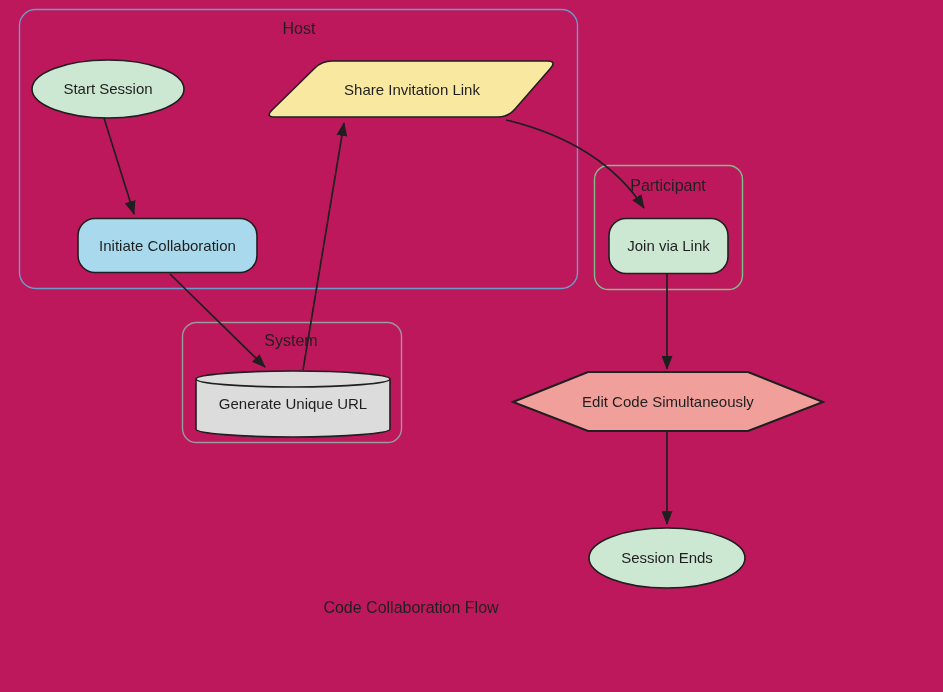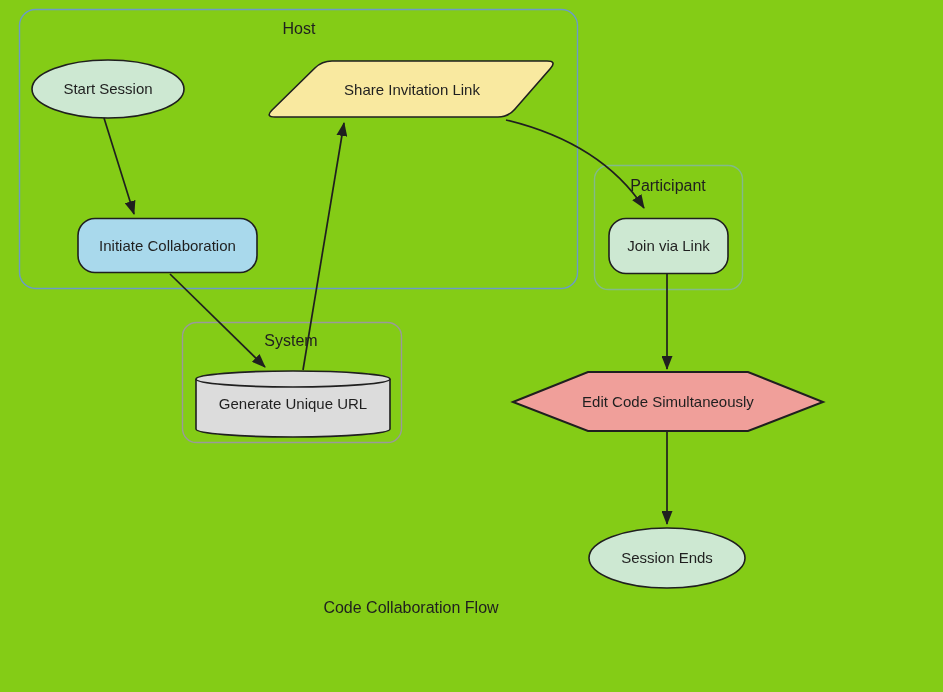--- a/index.html
+++ b/index.html
@@ -1,20 +1,20 @@
 <!DOCTYPE html>
 <html><head>
 <meta charset="utf-8">
 <style>
   html, body { margin: 0; padding: 0; background: #ffffff; }
   .stage {
     position: relative;
     width: 943px;
     height: 692px;
-    background: #84cc16;
+    background: #be185d;
     font-family: "Liberation Sans", sans-serif;
     overflow: hidden;
   }
   svg { display: block; }
   text {
     font-family: "Liberation Sans", sans-serif;
     fill: #1f1f1f;
   }
   .node-label   { font-size: 15px; text-anchor: middle; }
   .group-label  { font-size: 16px; text-anchor: middle; }

